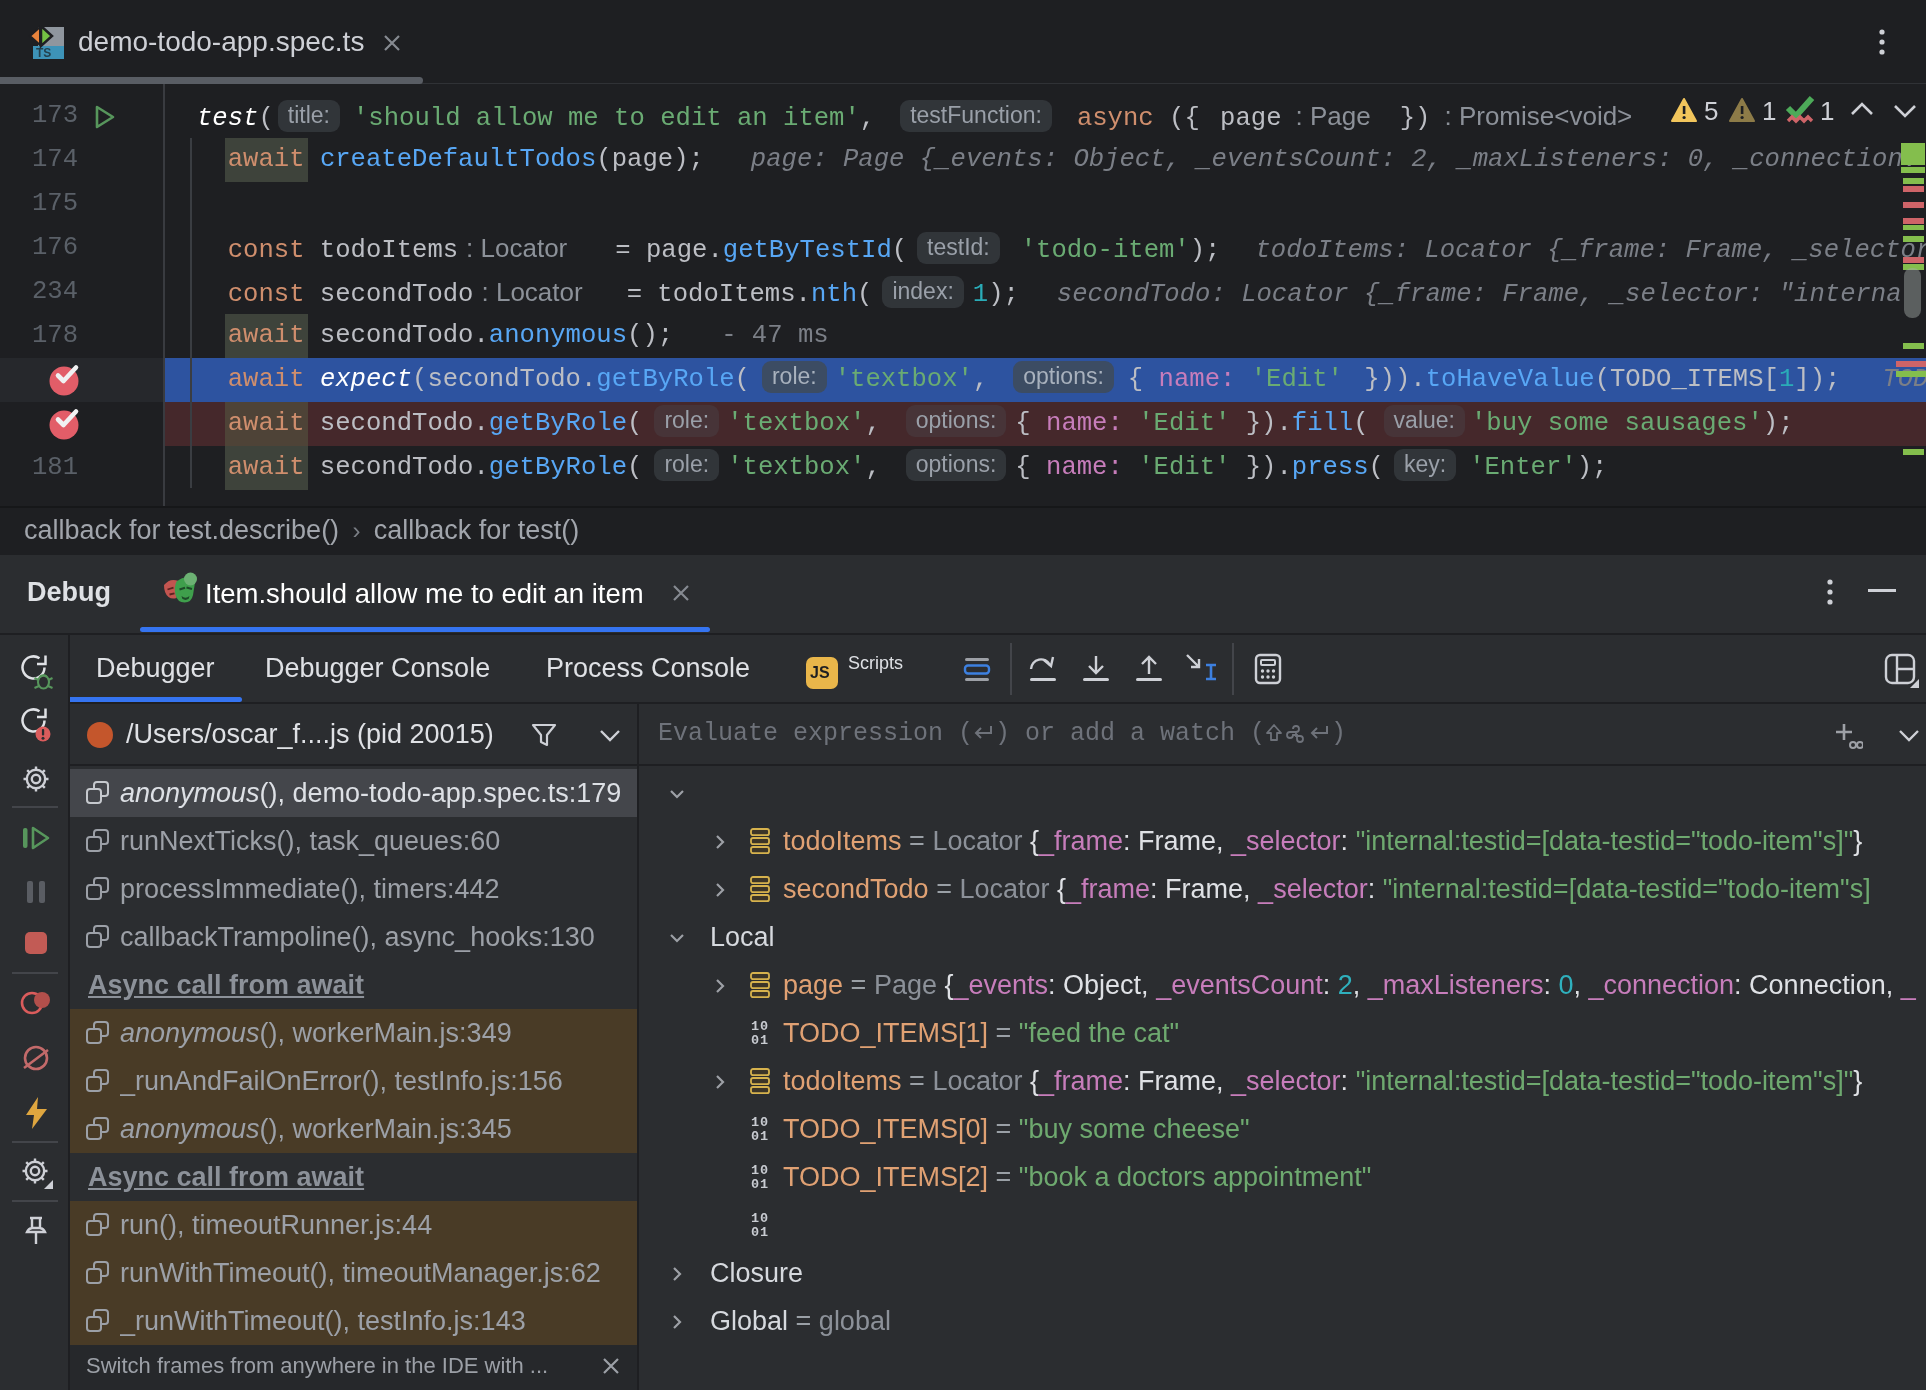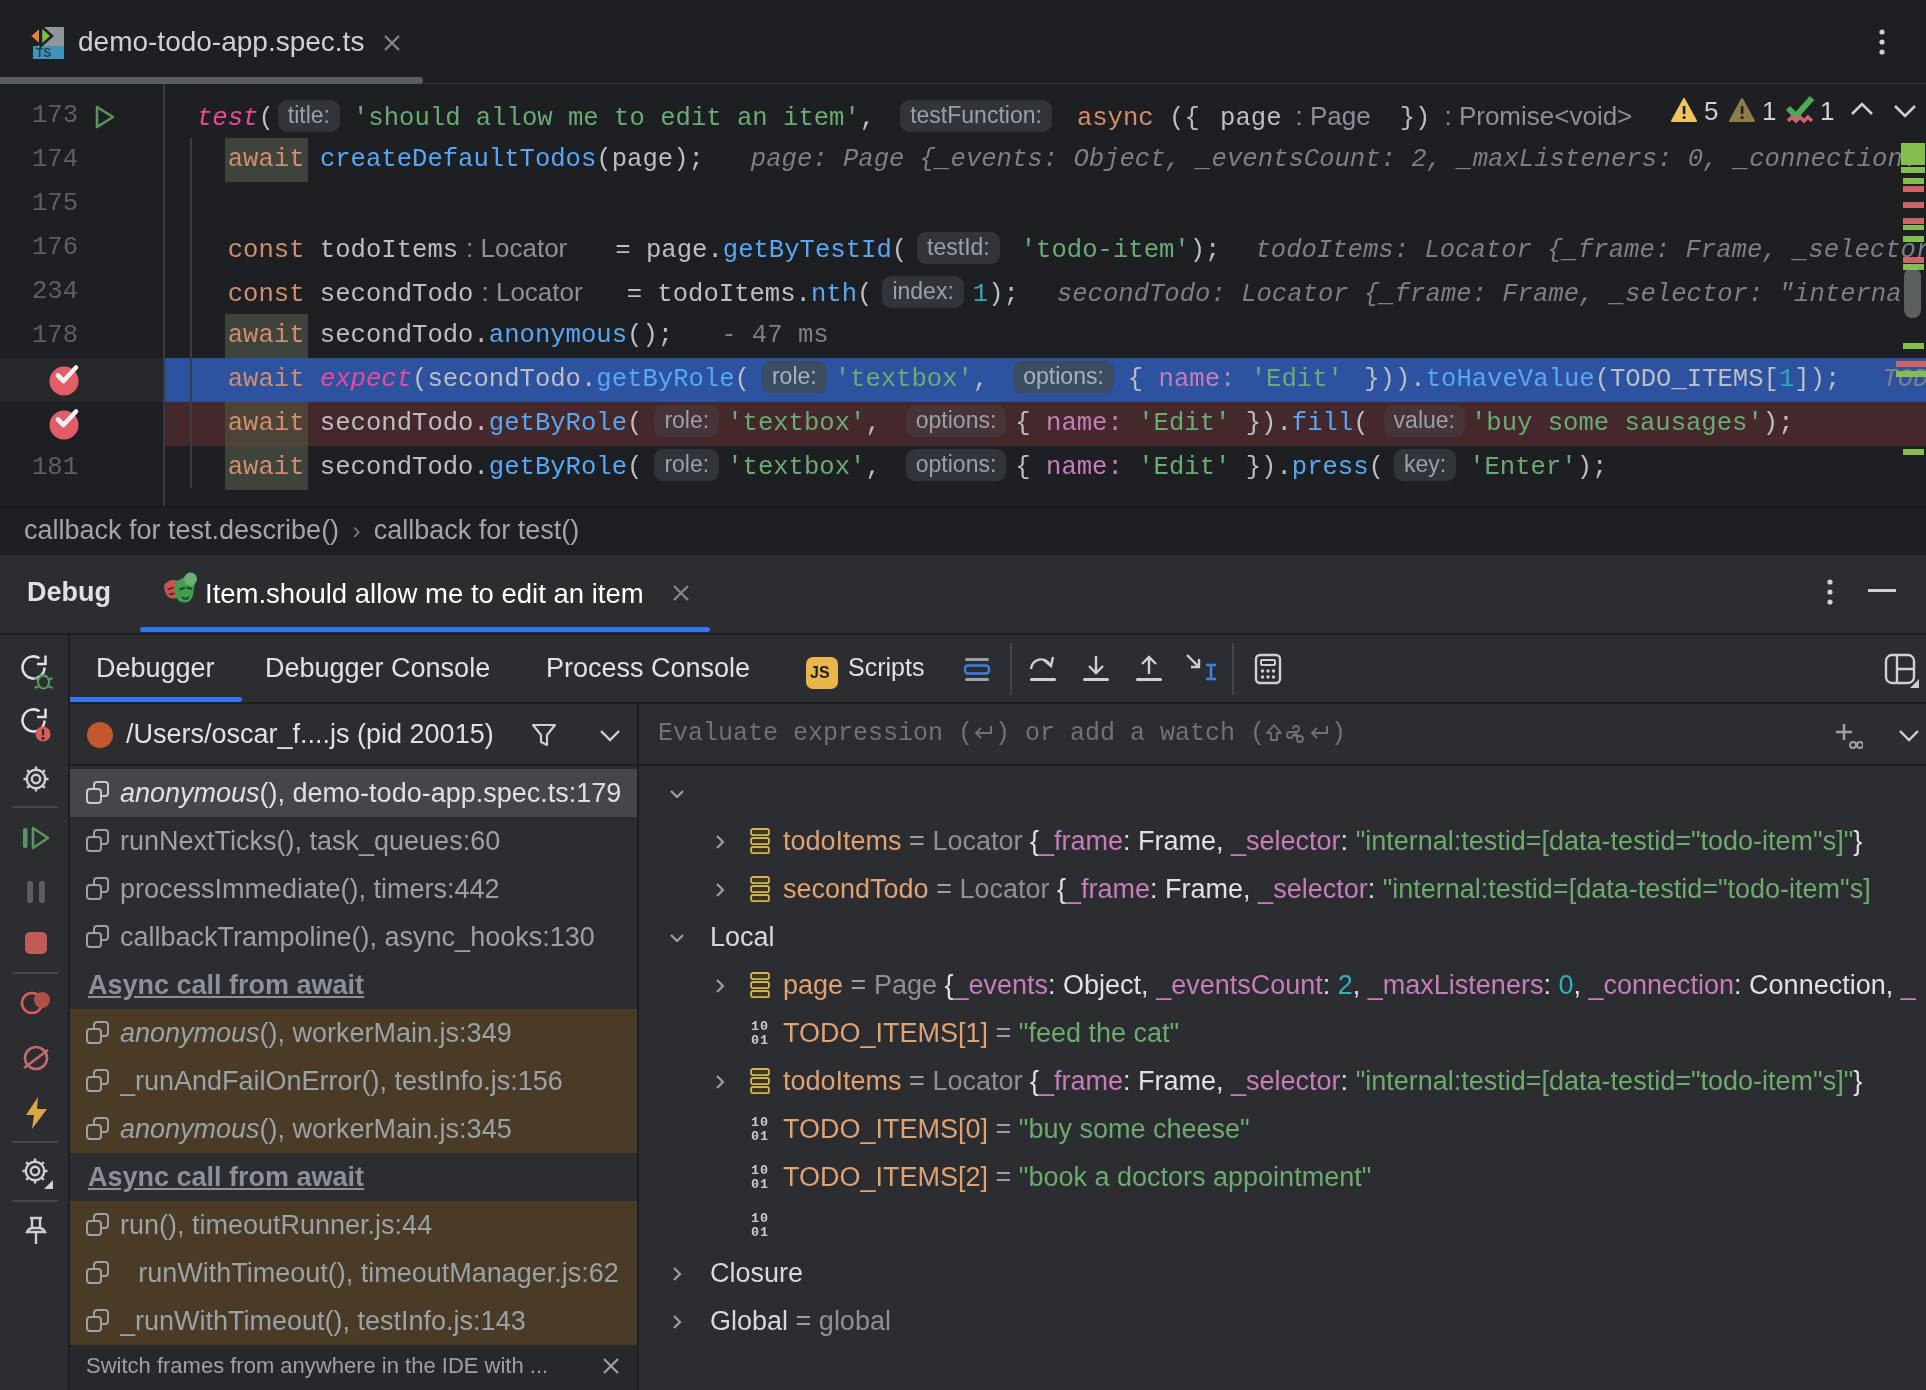--- a/index.html
+++ b/index.html
@@ -2,21 +2,21 @@
 <html><head><meta charset="utf-8">
 <style>
 html,body{margin:0;padding:0;background:#1e1f22;}
 #page{position:relative;width:1926px;height:1390px;overflow:hidden;background:#1e1f22;font-family:"Liberation Sans",sans-serif;}
 .abs{position:absolute;}
 .mono{font-family:"Liberation Mono",monospace;}
 .cl{position:absolute;left:197px;height:44px;line-height:44px;font-family:"Liberation Mono",monospace;font-size:25.6px;color:#bcbec4;white-space:pre;z-index:5;}
 .kw{color:#cf8e6d}
 .fn{color:#58a7f5}
 .str{color:#6aab73}
-.pk{color:#ec4899;font-style:italic}
+.pk{color:#ffffff;font-style:italic}
 .num{color:#2aacb8}
 .prop{color:#c77dbb}
 .dim{font-style:italic;color:#7b7f87}
 .ms{color:#7b7f87}
 .pill{display:inline-block;font-family:"Liberation Sans",sans-serif;font-size:23px;color:#9aa0a9;background:#313539;border-radius:9px;padding:0 10px;height:32px;line-height:31px;vertical-align:middle;position:relative;top:-2px;margin:0 6px 0 4px;}
 .pill.b{background:#3c4c63;color:#a8b1bd;}
 .pill.r{background:#473438;}
 .hint{font-family:"Liberation Sans",sans-serif;font-size:26px;color:#8c9199;}
 .ln{position:absolute;width:78px;text-align:right;font-family:"Liberation Mono",monospace;font-size:25.6px;color:#5a6068;line-height:44px;height:44px;z-index:5;}
 .prow{position:absolute;height:48px;line-height:48px;font-size:27px;color:#9ca0a7;white-space:pre;overflow:hidden;}
@@ -155,21 +155,21 @@
       <circle cx="4" cy="24" r="2.6" fill="#ced0d6"></circle>
     </svg>
 <div class="abs" style="left:1868px;top:589px;width:28px;height:3px;background:#ced0d6;"></div>
 <div class="abs" style="left:0;top:633px;width:1926px;height:2px;background:#1e1f22;"></div>
 
 <div class="abs" style="left:96px;top:653px;font-size:27px;color:#dfe1e5;">Debugger</div>
 <div class="abs" style="left:265px;top:653px;font-size:27px;color:#dfe1e5;">Debugger Console</div>
 <div class="abs" style="left:546px;top:653px;font-size:27px;color:#dfe1e5;">Process Console</div>
 <div class="abs" style="left:806px;top:657px;width:32px;height:32px;background:#e9b64a;border-radius:7px;"></div>
 <div class="abs" style="left:810px;top:664px;font-size:16px;font-weight:bold;color:#1e1f22;">JS</div>
-<div class="abs" style="left:848px;top:653px;font-size:25px;color:#dfe1e5;">Scripts</div>
+<div class="abs" style="left:848px;top:653px;font-size:18px;color:#dfe1e5;">Scripts</div>
 <div class="abs" style="left:68px;top:697px;width:174px;height:5px;background:#3574f0;border-radius:3px;"></div>
 
 <svg class="svgi" style="left:962px;top:654px" width="30" height="30" viewBox="0 0 30 30">
   <rect x="3" y="4" width="24" height="3" rx="1.5" fill="#9da0a6"></rect>
   <rect x="3" y="11.5" width="24" height="8" rx="3" fill="none" stroke="#3d80e0" stroke-width="2.4"></rect>
   <rect x="3" y="24" width="24" height="3" rx="1.5" fill="#9da0a6"></rect>
 </svg>
 <div class="abs" style="left:1010px;top:643px;width:2px;height:52px;background:#43454a;"></div>
 <svg class="svgi" style="left:1028px;top:653px" width="32" height="32" viewBox="0 0 32 32">
   <path d="M3 16 a10 10 0 0 1 19 -4" fill="none" stroke="#ced0d6" stroke-width="2.4"></path>
@@ -352,21 +352,21 @@
       </g>
     </svg>
 <div class="prow" style="left:120px;top:1201px;width:517px;">run(), timeoutRunner.js:44</div>
 
 <svg class="svgi" style="left:86px;top:1261px" width="24" height="24" viewBox="0 0 24 24">
       <g fill="none" stroke="#9ca0a7" stroke-width="2">
         <rect x="8" y="1" width="14" height="14" rx="3"></rect>
         <rect x="1" y="8" width="14" height="14" rx="3" fill="#493b26"></rect>
       </g>
     </svg>
-<div class="prow" style="left:120px;top:1249px;width:517px;text-align:center;">runWithTimeout(), timeoutManager.js:62</div>
+<div class="prow" style="left:120px;top:1249px;width:517px;">runWithTimeout(), timeoutManager.js:62</div>
 
 <svg class="svgi" style="left:86px;top:1309px" width="24" height="24" viewBox="0 0 24 24">
       <g fill="none" stroke="#9ca0a7" stroke-width="2">
         <rect x="8" y="1" width="14" height="14" rx="3"></rect>
         <rect x="1" y="8" width="14" height="14" rx="3" fill="#493b26"></rect>
       </g>
     </svg>
 <div class="prow" style="left:120px;top:1297px;width:517px;">_runWithTimeout(), testInfo.js:143</div>
 
 <div class="abs" style="left:70px;top:1345px;width:567px;height:45px;background:#26282b;"></div>

